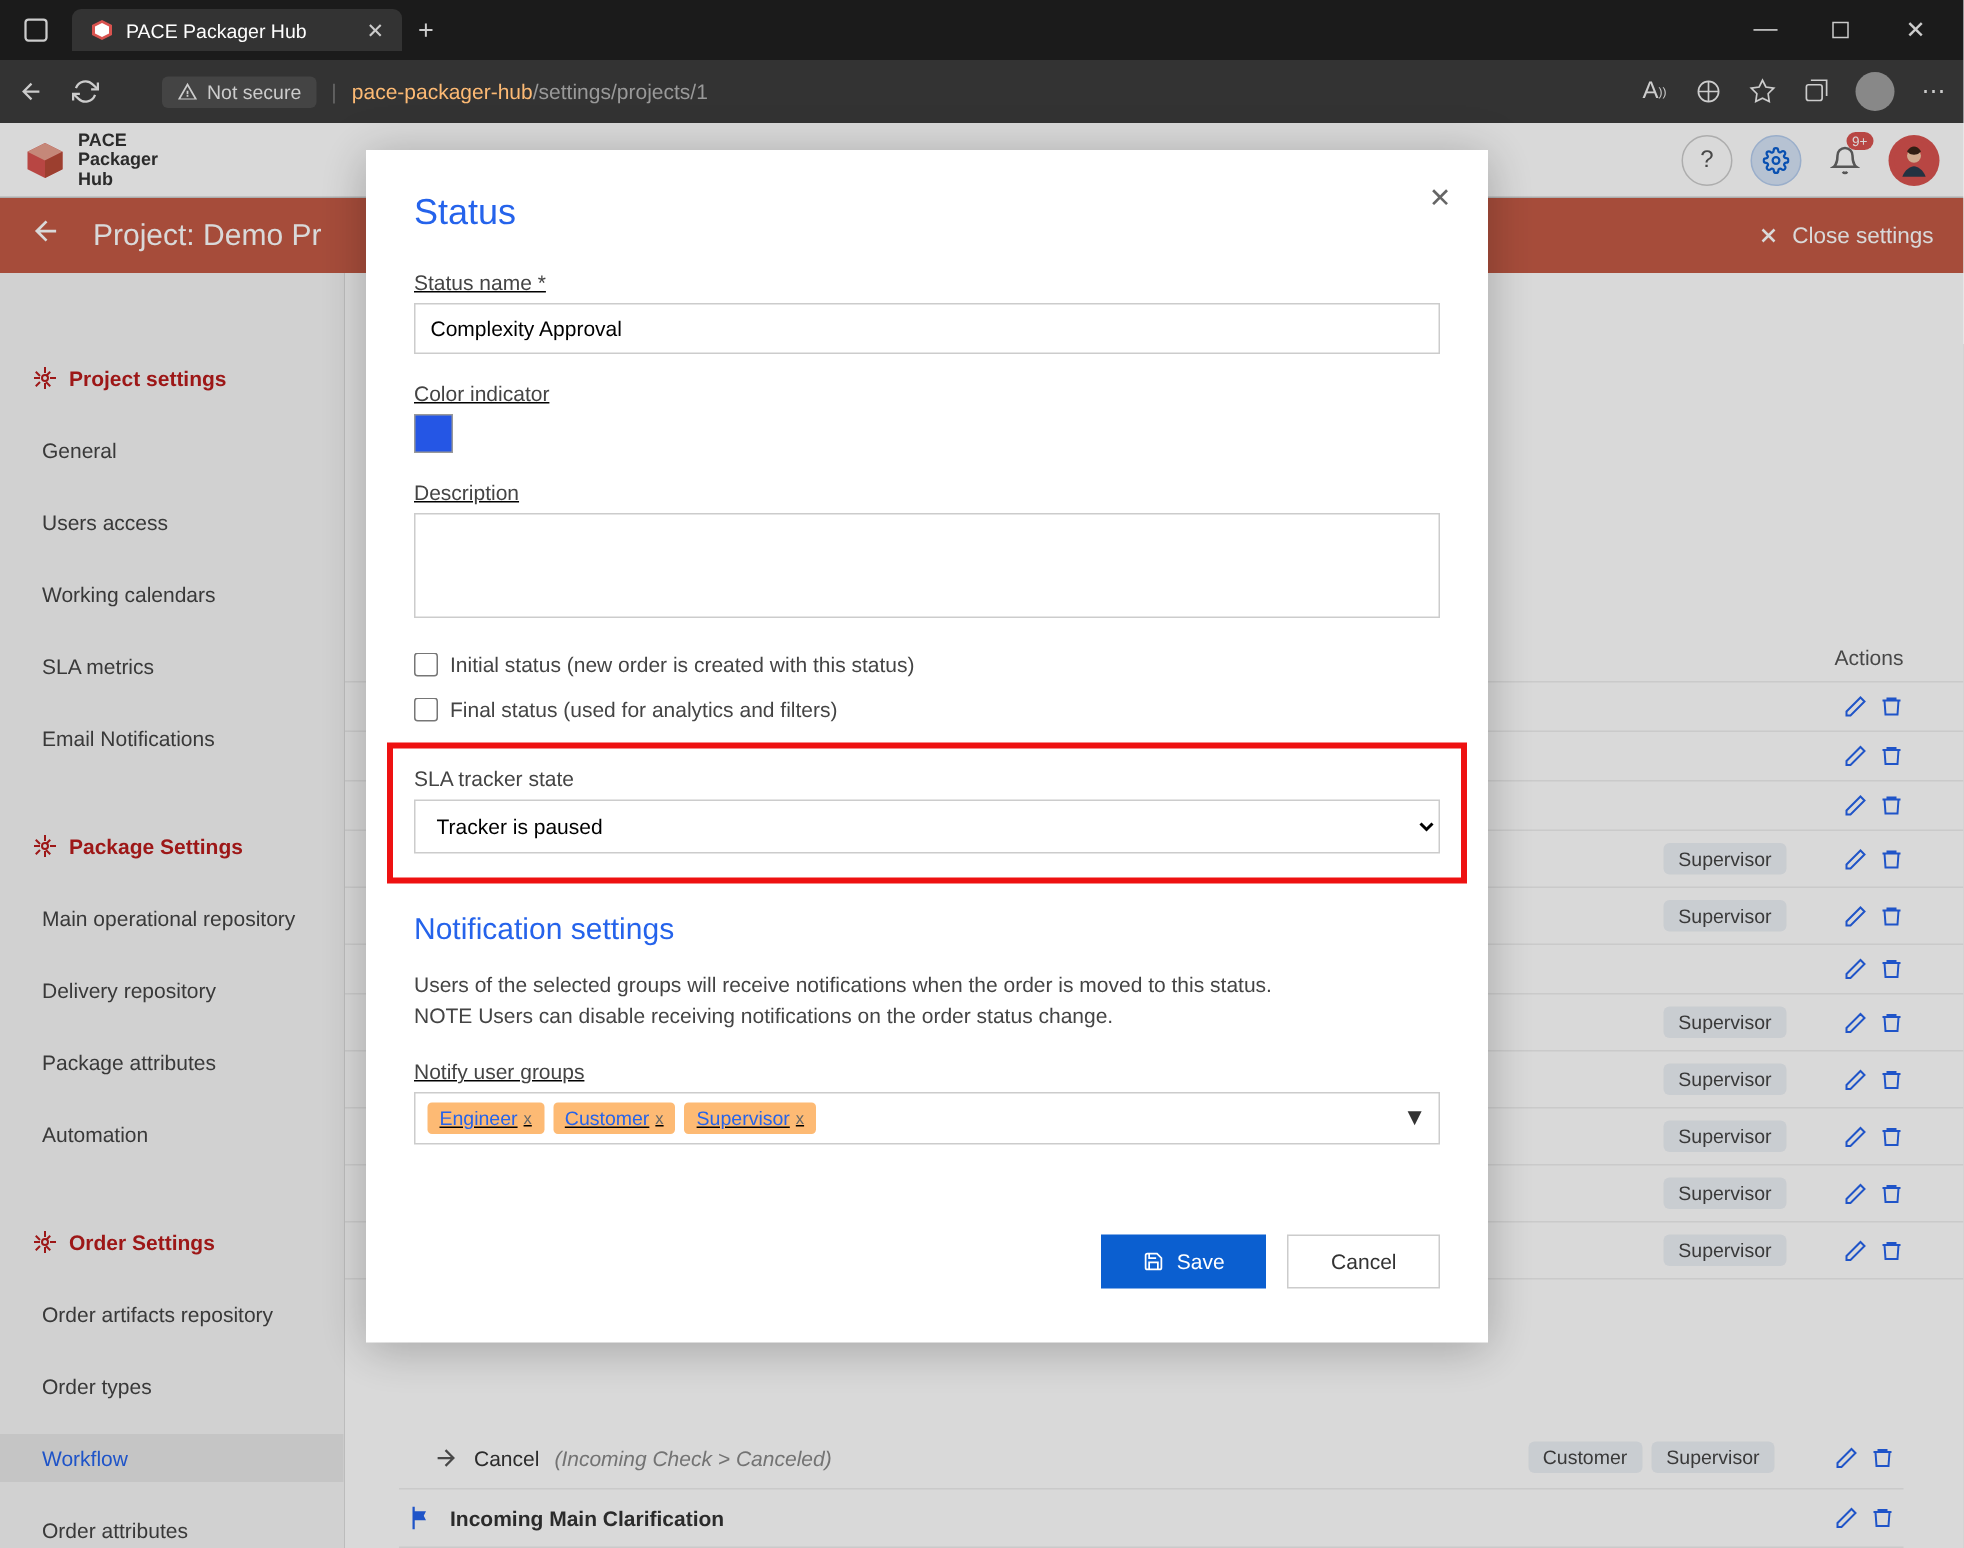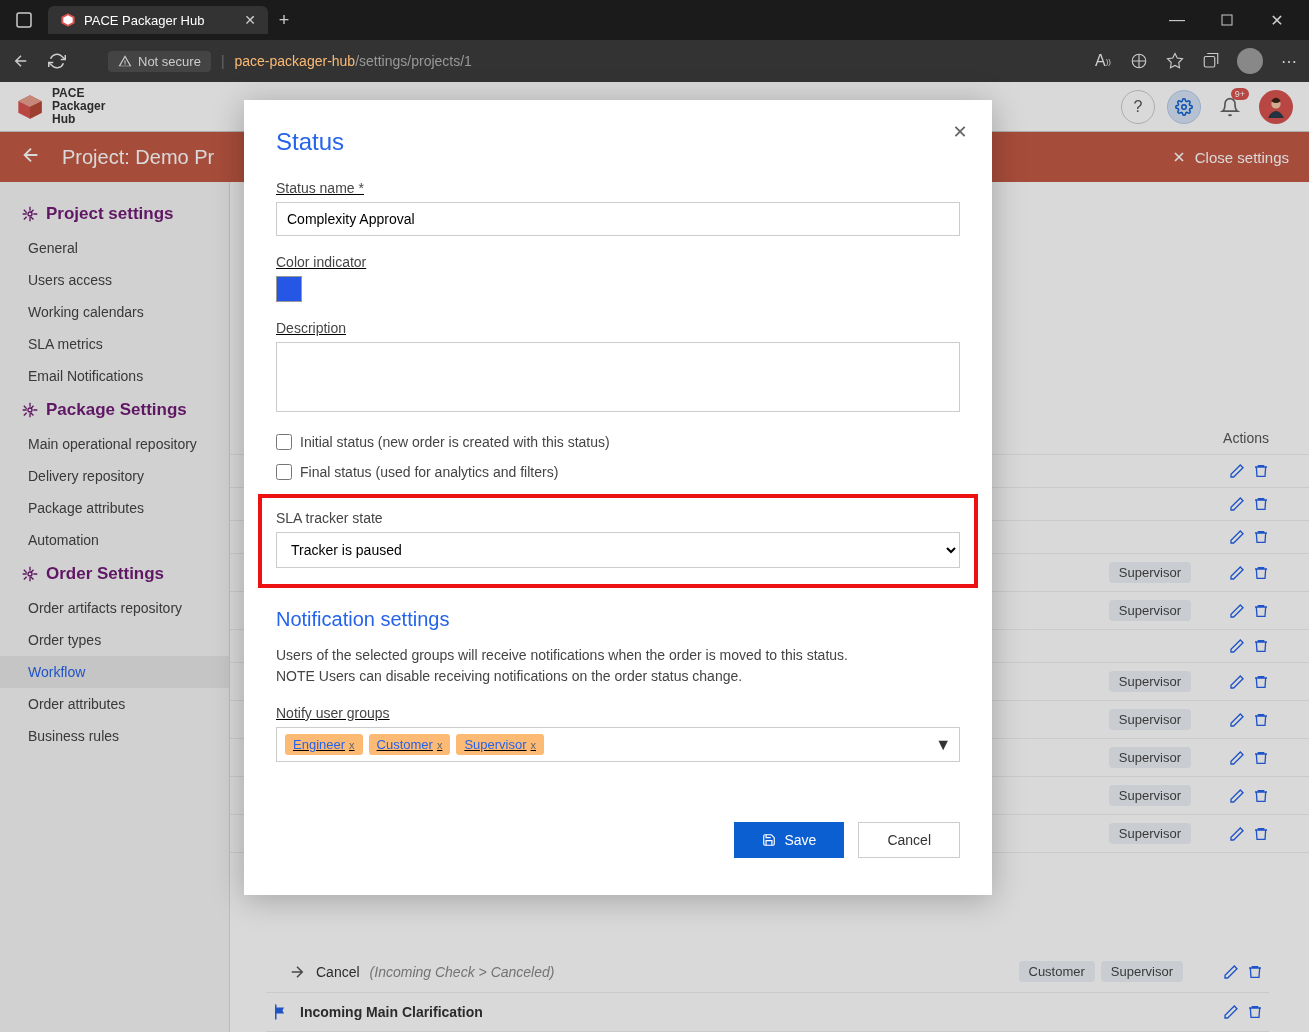--- a/index.html
+++ b/index.html
@@ -35,22 +35,22 @@
 .user-avatar svg { width:28px; height:28px;}
 
 
 .breadcrumb-bar { height: 50px; background: #c35a45; color: #fff; display: flex; align-items: center; padding: 0 20px; font-size: 20px; gap: 20px; }
 .breadcrumb-bar .spacer { flex: 1; }
 .close-settings { display: flex; align-items: center; gap: 8px; font-size: 15px; }
 
 
 .main { display: flex; height: calc(1032px - 40px - 42px - 50px - 50px); }
 .sidebar { width: 230px; background: #f6f6f6; border-right: 1px solid #ddd; padding: 14px 0; font-size: 14px; color: #444; overflow-y:auto;}
-.sb-header { display: flex; align-items: center; gap: 8px; padding: 8px 22px; font-weight: 600; font-size: 17px; color: #701a75; }
-.sb-item { padding: 8px 28px; cursor: pointer; }
+.sb-header { display: flex; align-items: center; gap: 8px; padding: 8px 22px; font-weight: 600; font-size: 14px; color: #b91c1c; margin-top: 40px; }
+.sb-item { padding: 8px 28px; cursor: pointer; margin-top: 16px; }
 .sb-item.active { color: #2563eb; background: #e8e8e8; }
 .content { flex: 1; background: #fff; position: relative; overflow:hidden; }
 .bg-table { padding-top: 240px; }
 .bg-table-header { display:flex; justify-content:flex-end; padding: 8px 40px; border-bottom:1px solid #eee; color:#555; font-size:14px;}
 .bg-row { display: flex; align-items: center; justify-content: flex-end; padding: 8px 40px; border-bottom: 1px solid #eee; gap: 8px; }
 .tag { background: #edf1f6; padding: 3px 10px; border-radius: 4px; font-size: 13px; color: #444; }
 .row-actions { display:flex; gap:8px; margin-left: 30px; color:#2563eb;}
 .row-actions svg { width:16px; height:16px; }
 .bg-last-rows { position:absolute; bottom:0; left:36px; right:40px;}
 .last-row { display:flex; align-items:center; padding:10px 6px; gap:10px; border-bottom:1px solid #eee; font-size:14px; color:#333;}

